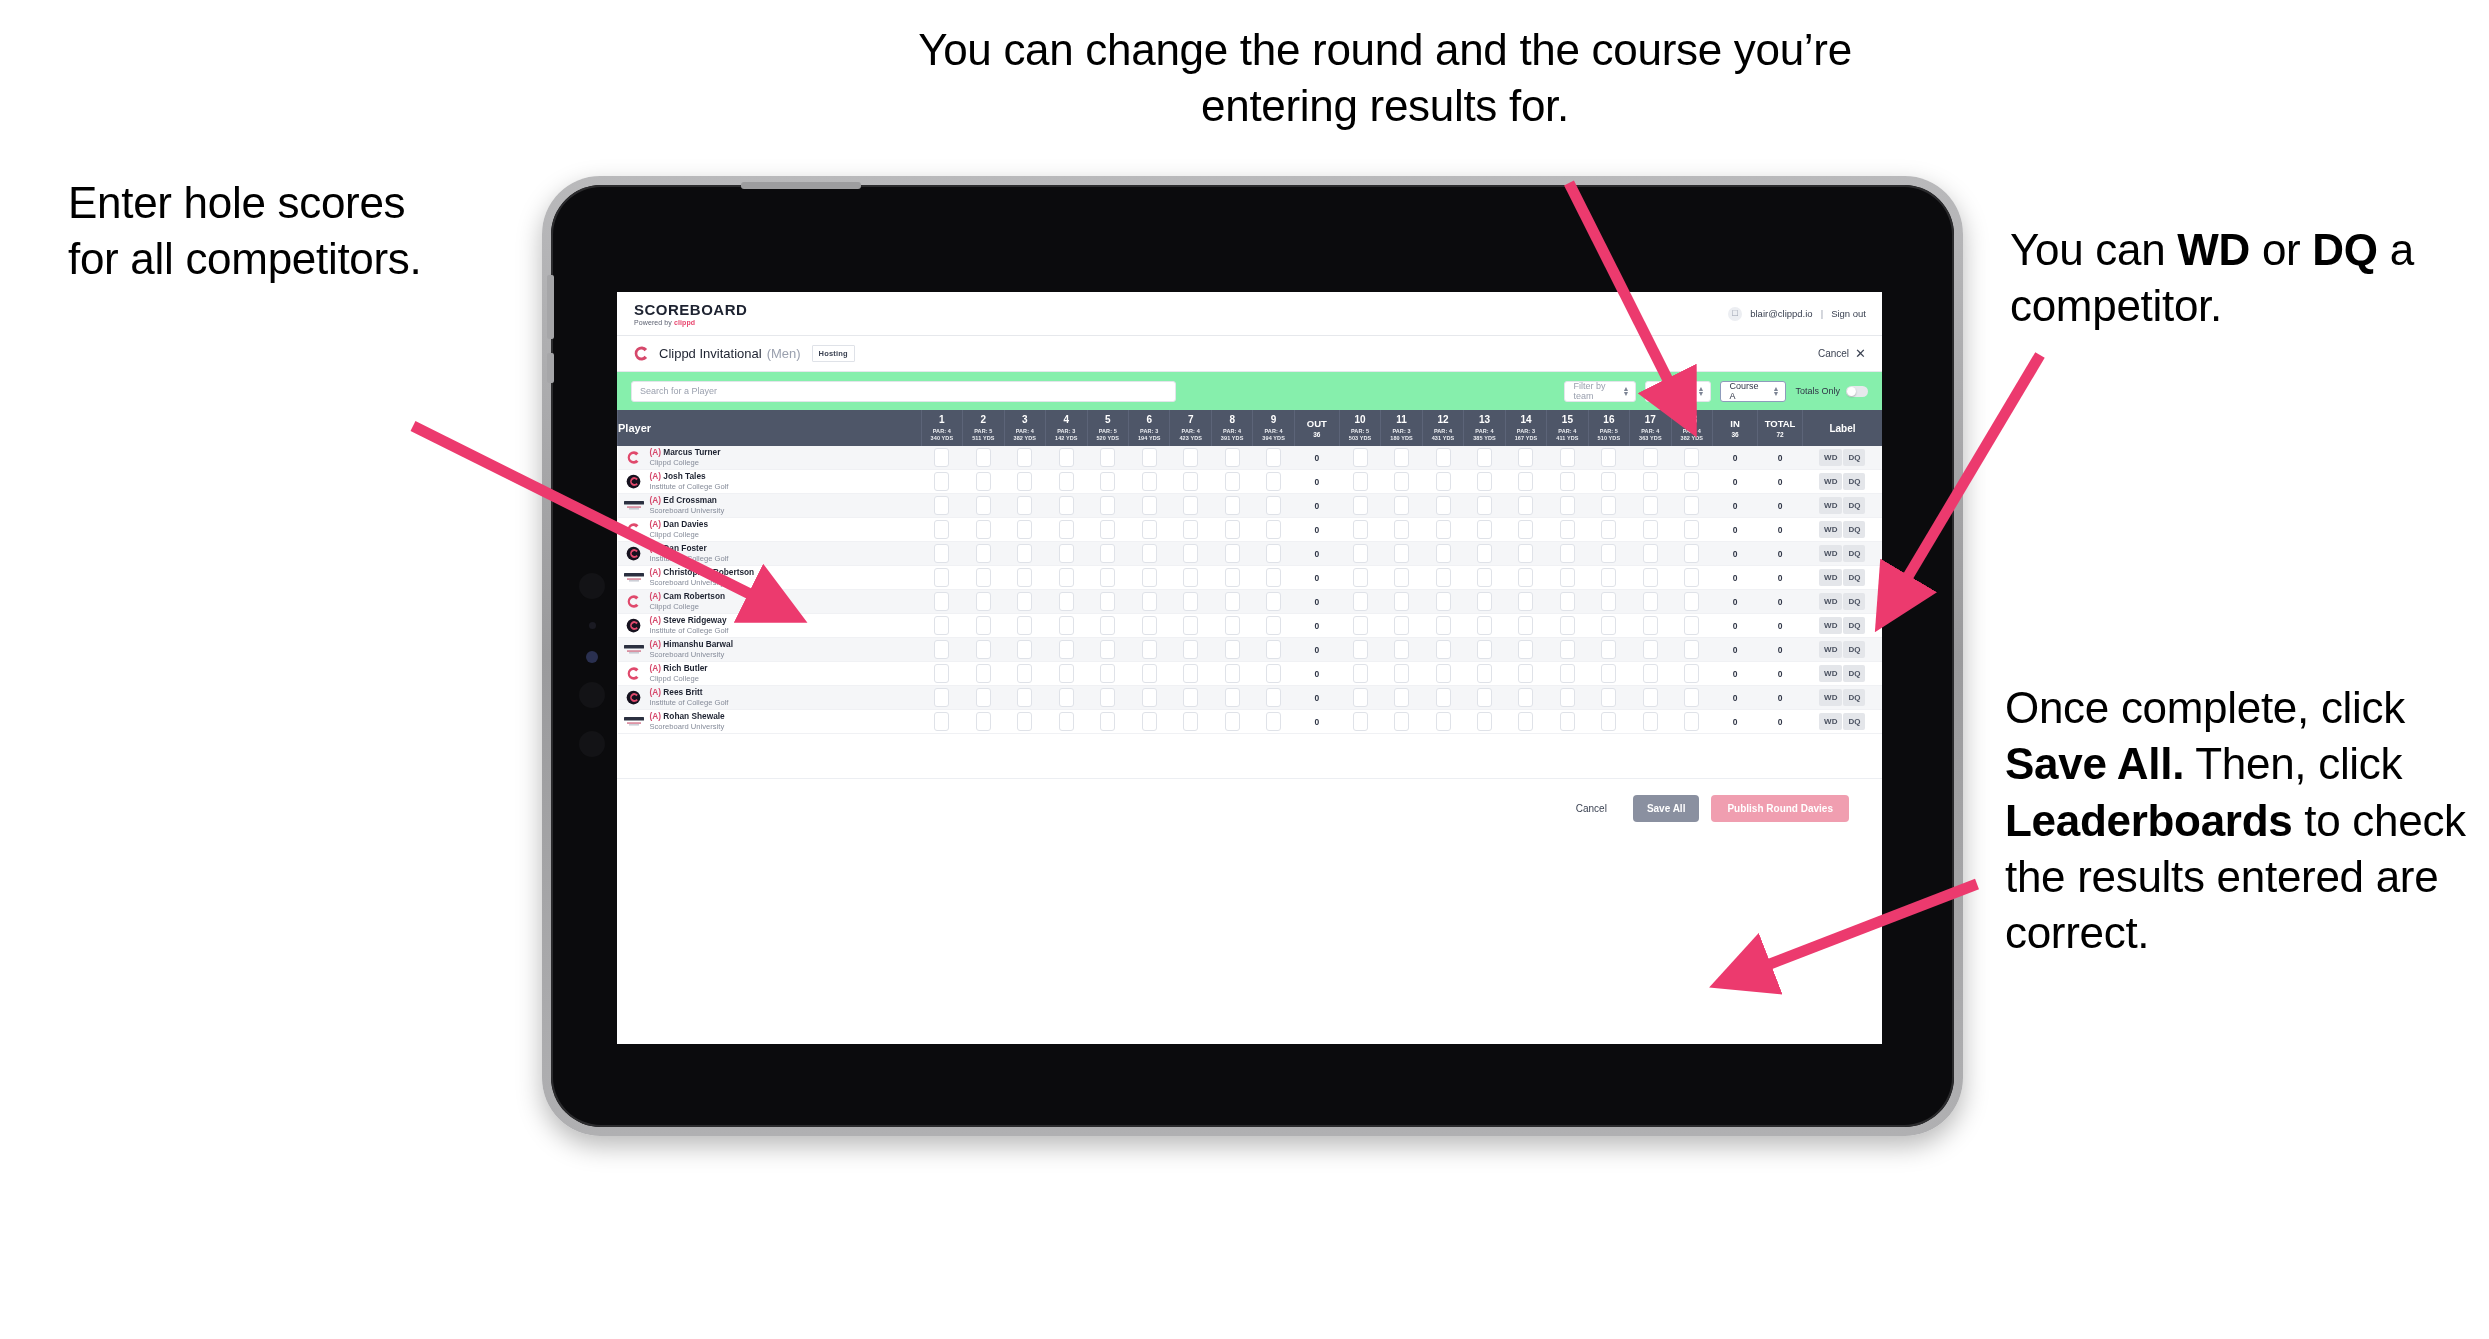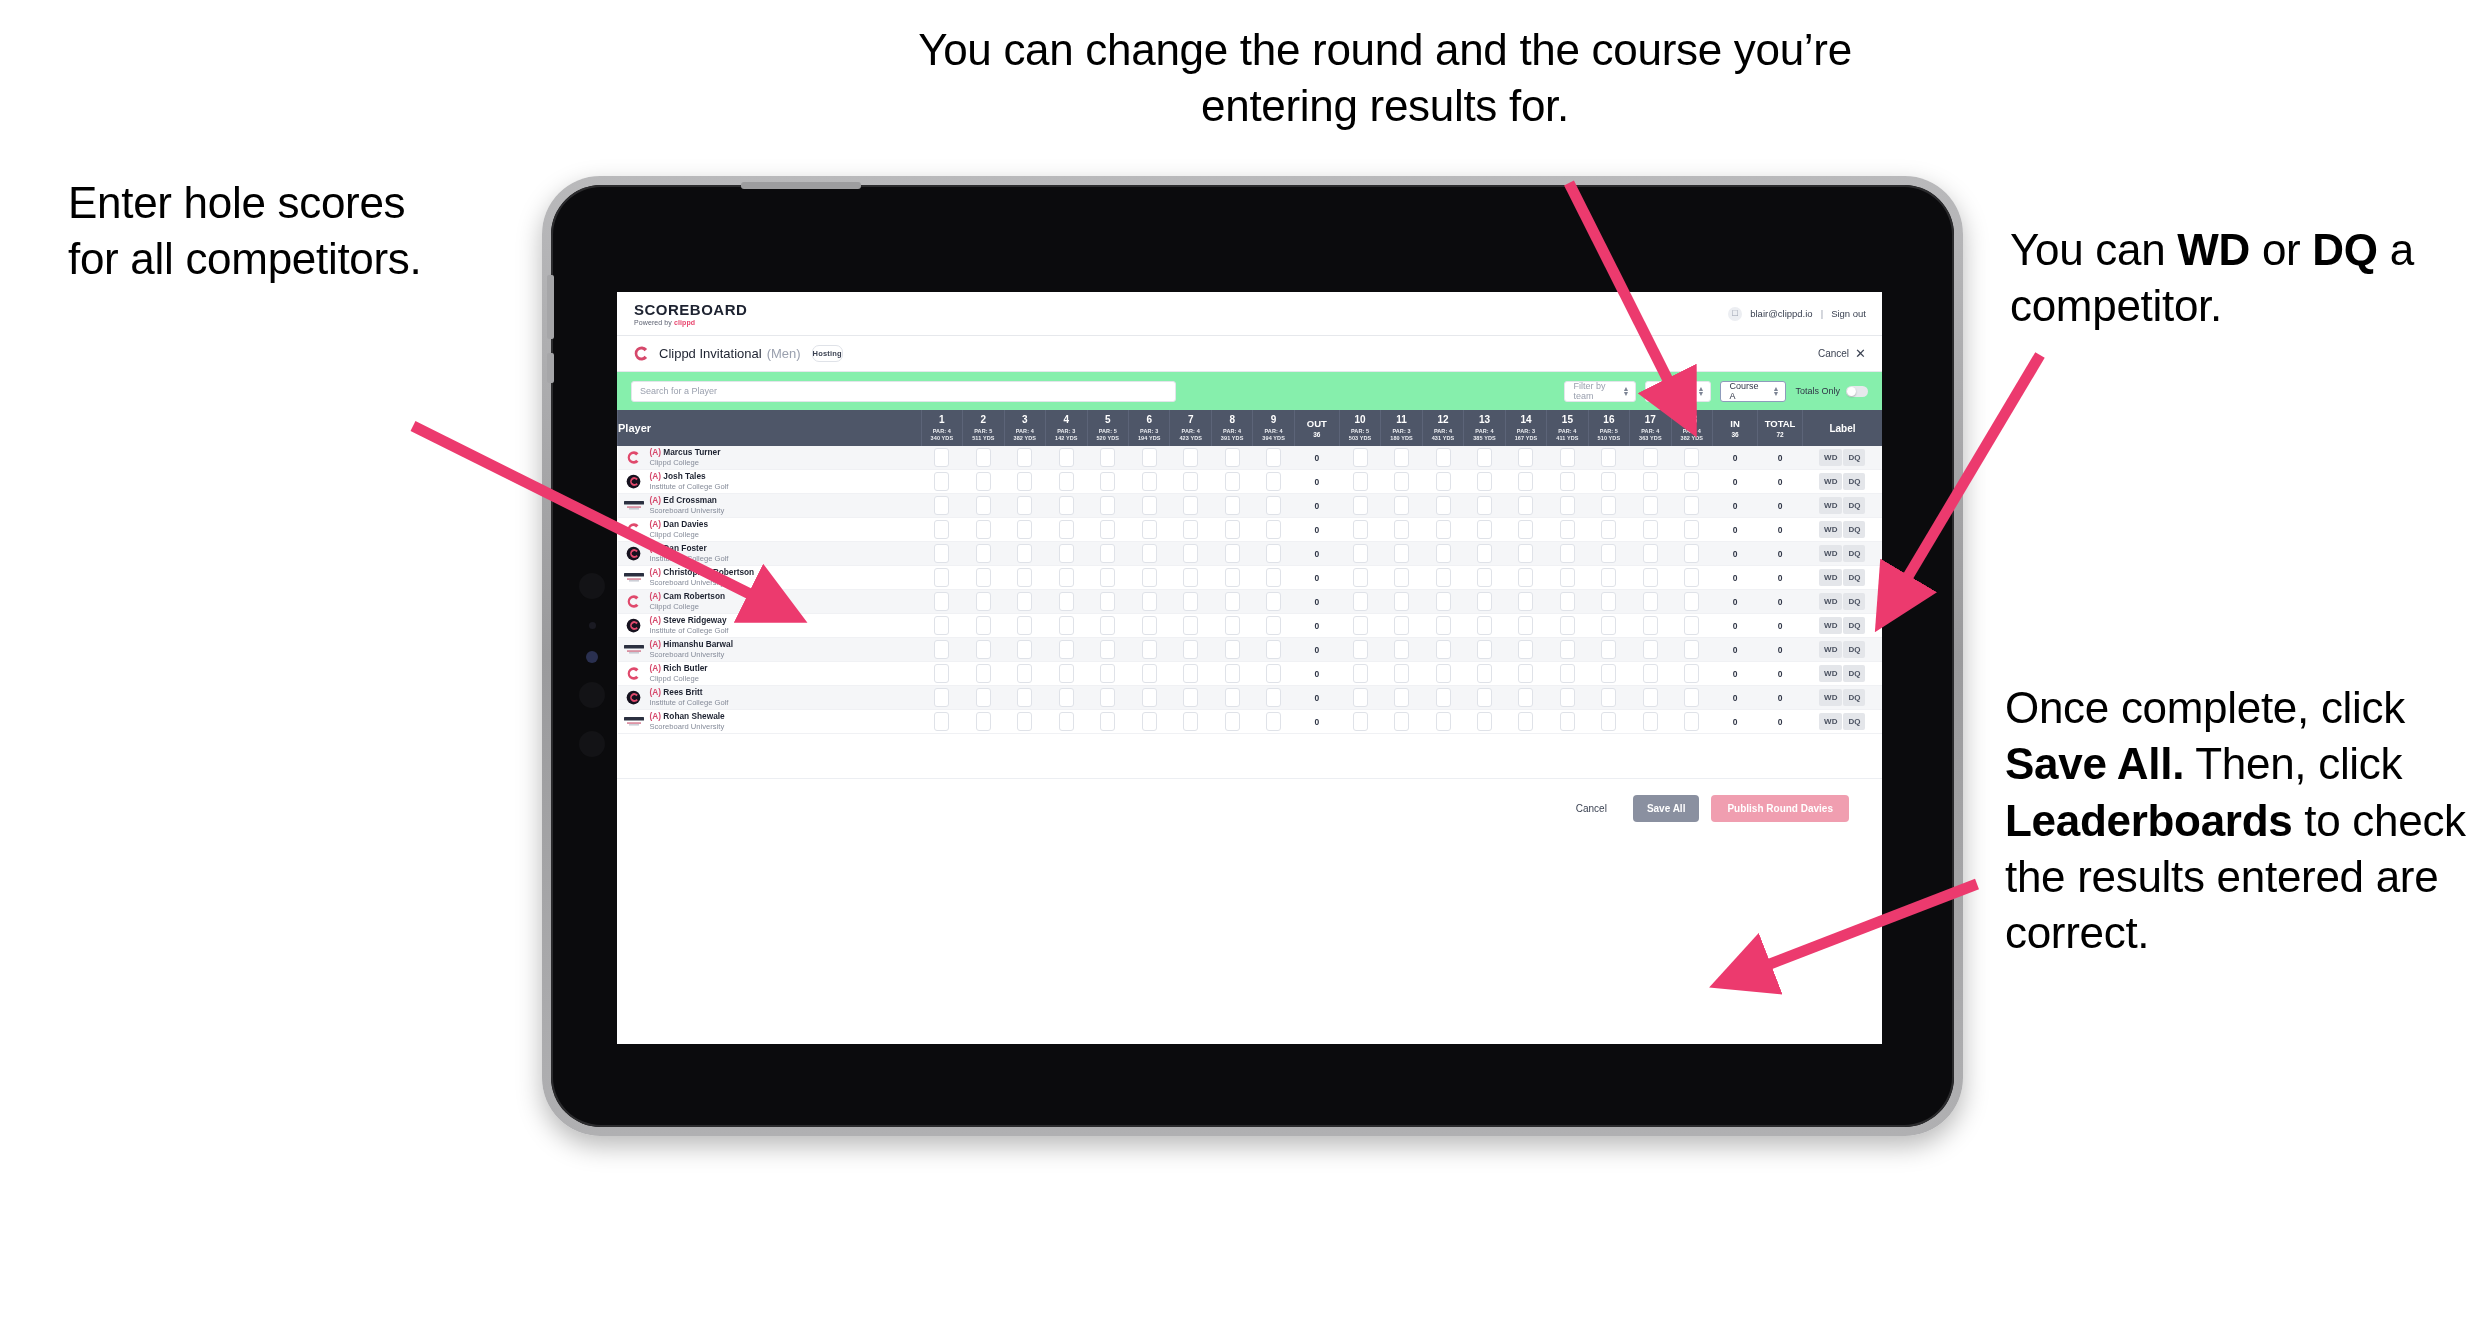--- a/index.html
+++ b/index.html
@@ -65,21 +65,21 @@
   .topnav-right .email{font-size:9.5px;color:#3b4252;}
   .topnav-right .sep{font-size:9.5px;color:#9aa0ae;}
   .topnav-right .signout{font-size:9.5px;color:#3b4252;}
 
   
   #tbar{height:35px;background:#fff;border-bottom:1px solid #e6e8ec;display:flex;align-items:center;padding:0 16px;}
   .tlogo{width:17px;height:17px;margin-right:9px;position:relative;}
   .tlogo svg{display:block;}
   .tname{font-size:13px;color:#1d2230;font-weight:500;}
   .tgender{font-size:13px;color:#9aa0ae;margin-left:5px;}
-  .tbadge{margin-left:11px;font-size:7.5px;font-weight:700;color:#3b4252;border:1px solid #dfe2e8;border-radius:7px;padding:3px 0;letter-spacing:.2px;}
+  .tbadge{margin-left:11px;font-size:7.5px;font-weight:700;color:#3b4252;border:1px solid #dfe2e8;border-radius:1px;padding:3px 6px;letter-spacing:.2px;}
   .tcancel{margin-left:auto;font-size:10px;color:#3b4252;display:flex;align-items:center;gap:6px;}
   .tcancel .x{font-size:13px;line-height:1;}
 
   
   #tabbar{height:28px;background:#2e3648;display:flex;align-items:center;padding:0 14px;gap:3px;}
   .tab{font-size:10px;color:#c3c8d4;padding:4px 10px;border-radius:4px;letter-spacing:.2px;}
   .tab.active{background:#ffffff;color:#1d2230;font-weight:600;}
 
   
   #filterbar{height:38px;background:#86efac;display:flex;align-items:center;padding:0 14px;gap:9px;}

